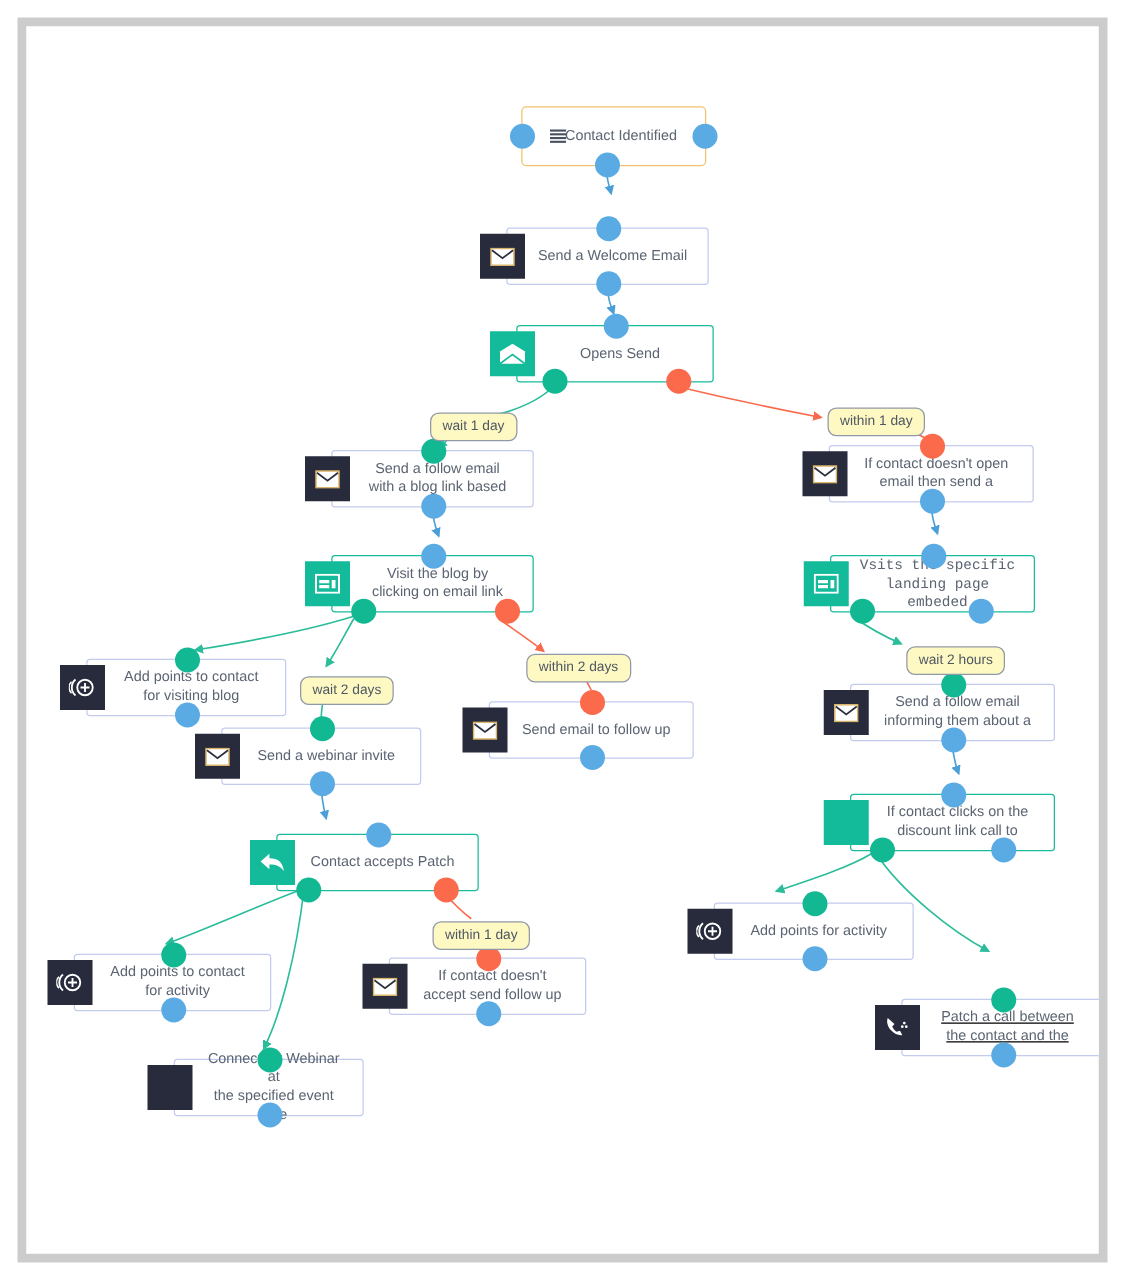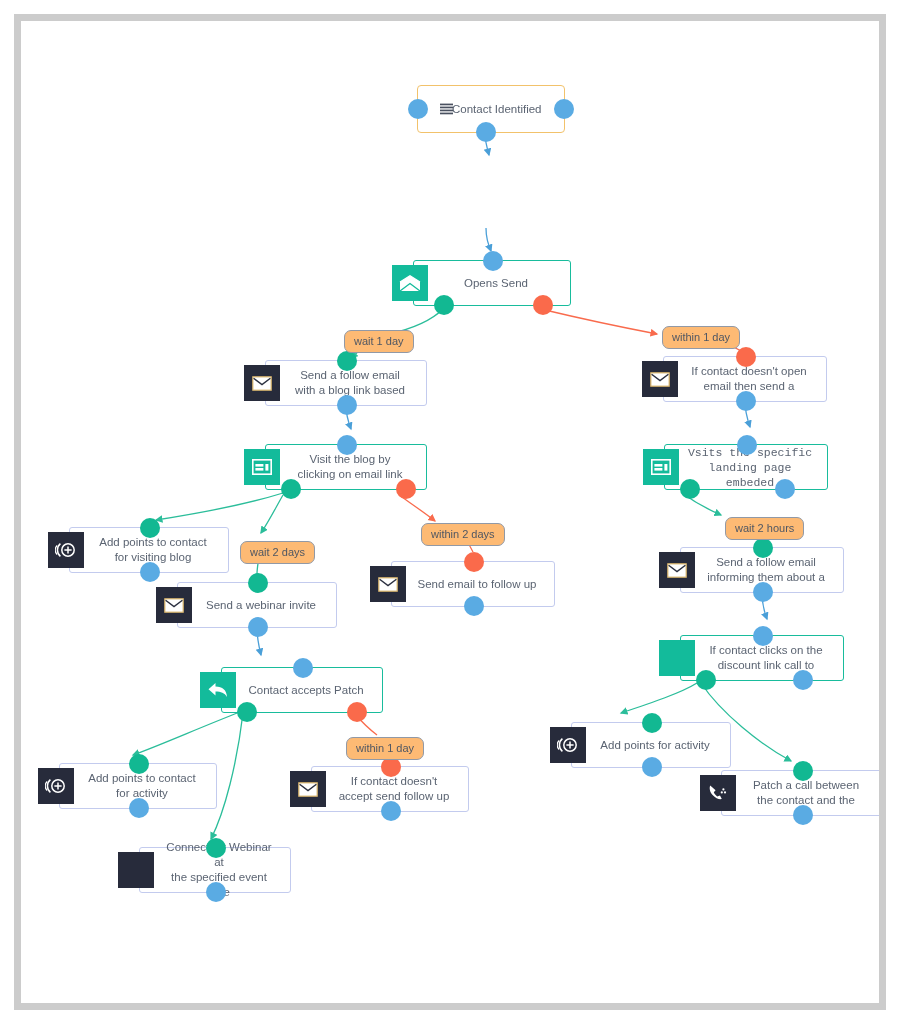--- a/index.html
+++ b/index.html
@@ -90,21 +90,21 @@
   .dot.blue   { background: #5aabe3; }
   .dot.teal   { background: #12b892; }
   .dot.coral  { background: #fa6a4b; }
   .dot.top    { top: -10px; }
   .dot.bottom { bottom: -10px; }
   .dot.left   { left: -10px; top: 50%; margin-top: -10px; }
   .dot.right  { right: -10px; top: 50%; margin-top: -10px; }
   
   .pill {
     position: absolute;
-    background: #fdba74;
+    background: #fef9c3;
     border: 1px solid #9199a6;
     border-radius: 7px;
     font-size: 11px;
     color: #4f5763;
     padding: 4px 9px 5px;
     white-space: nowrap;
     line-height: 12px;
   }
   svg.glyph { display: block; }
 </style>
@@ -170,20 +170,31 @@
             <rect x="0" y="3.6" width="13" height="1.7" fill="#4a5160"></rect>
             <rect x="0" y="6.6" width="13" height="1.7" fill="#4a5160"></rect>
             <rect x="0" y="9.6" width="13" height="1.7" fill="#4a5160"></rect>
           </svg>
         </span>
         <span class="node-label">Contact Identified</span>
         <span class="dot blue left"></span>
         <span class="dot blue right"></span>
         <span class="dot blue bottom" style="left: 58px;"></span>
       </div>
+      <div class="node" style="left: 384px; top: 161px; width: 162px; height: 46px;">
+        <span class="node-icon">
+          <svg class="glyph" xmlns="http://www.w3.org/2000/svg" width="20" height="15" viewBox="0 0 20 15">
+            <rect x="0.8" y="0.8" width="18.4" height="13.4" fill="#fff" stroke="#d8b36a" stroke-width="1.2"></rect>
+            <path d="M1.6,2.2 L10,8.6 L18.4,2.2" fill="none" stroke="#2b3040" stroke-width="1.4"></path>
+          </svg>
+        </span>
+        <span class="node-label">Send a Welcome Email</span>
+        <span class="dot blue top" style="left: 71px;"></span>
+        <span class="dot blue bottom" style="left: 71px;"></span>
+      </div>
       <div class="node decision" style="left: 392px; top: 239px; width: 158px; height: 46px;">
         <span class="node-icon">
           <svg class="glyph" xmlns="http://www.w3.org/2000/svg" width="22" height="17" viewBox="0 0 22 17">
             <path d="M1,7 L11,0.8 L21,7 L21,16 L1,16 Z" fill="#fff"></path>
             <path d="M1,16 L11,8.6 L21,16" fill="none" stroke="#13bb9b" stroke-width="1.3"></path>
             <path d="M1,7 L11,0.8 L21,7" fill="none" stroke="#fff" stroke-width="1.3"></path>
           </svg>
         </span>
         <span class="node-label">Opens Send</span>
         <span class="dot blue top" style="left: 69px;"></span>
@@ -317,21 +328,21 @@
             <circle cx="13" cy="10" r="6.2" fill="none" stroke="#fff" stroke-width="1.5"></circle>
             <path d="M13,6.4 L13,13.6 M9.4,10 L16.6,10" stroke="#fff" stroke-width="1.5"></path>
             <path d="M5.4,3.6 A8.4,8.4 0 0,0 5.4,16.4" fill="none" stroke="#fff" stroke-width="1.5"></path>
             <path d="M2.2,5.4 A6.2,6.2 0 0,0 2.2,14.6" fill="none" stroke="#fff" stroke-width="1.3"></path>
           </svg>
         </span>
         <span class="node-label">Add points for activity</span>
         <span class="dot teal top" style="left: 70px;"></span>
         <span class="dot blue bottom" style="left: 70px;"></span>
       </div>
-      <div class="node" style="left: 700px; top: 749px; width: 162px; height: 46px;">
+      <div class="node" style="left: 700px; top: 778px; width: 162px; height: 46px; text-decoration: underline;">
         <span class="node-icon">
           <svg class="glyph" xmlns="http://www.w3.org/2000/svg" width="22" height="20" viewBox="0 0 22 20">
             <path d="M3.2,2.4 C2.2,4.6 2.6,8.6 5.6,12 C8.6,15.4 12.4,16.6 14.8,16 L13,12.6 L10.2,13.4 C8.8,12.4 7.4,10.8 6.8,9.2 L8.6,7.2 Z" fill="#fff"></path>
             <circle cx="14.8" cy="9.4" r="1.1" fill="#fff"></circle>
             <circle cx="18" cy="9.4" r="1.1" fill="#fff"></circle>
             <circle cx="16.4" cy="6.4" r="1.1" fill="#fff"></circle>
           </svg>
         </span>
         <span class="node-label">Patch a call between
 the contact and the</span>

